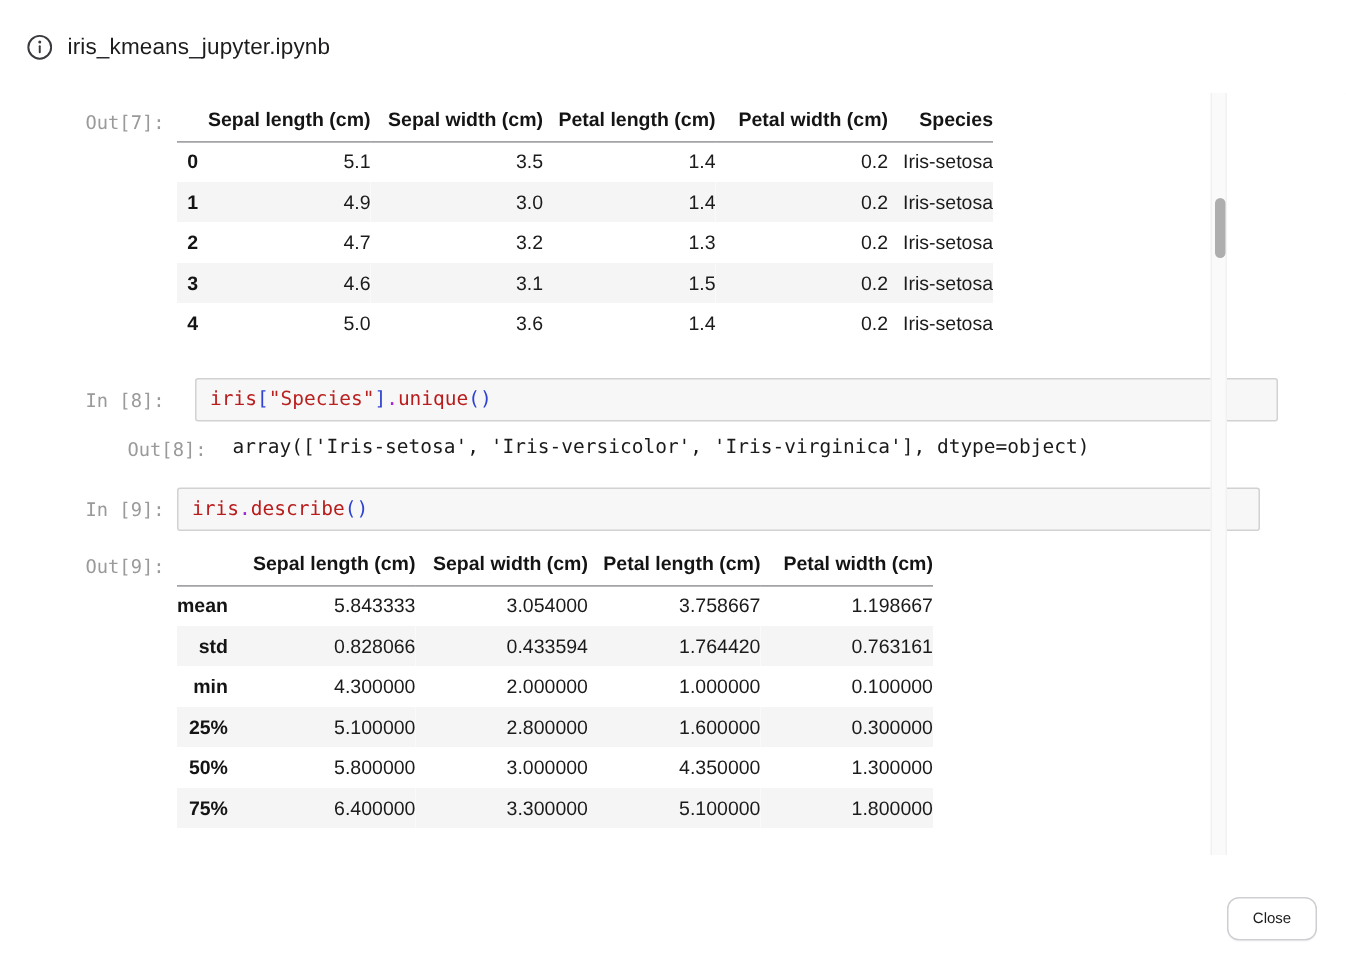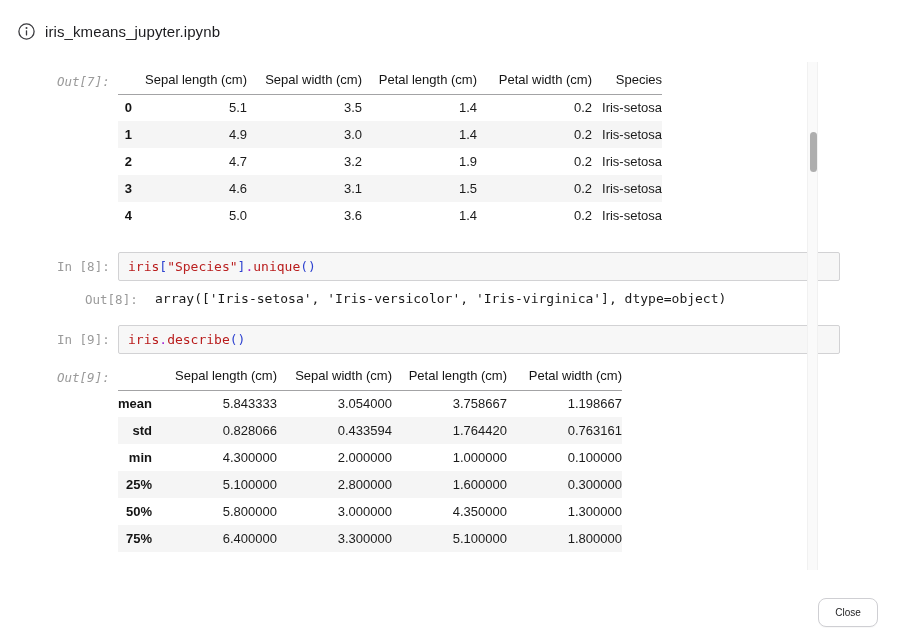--- a/index.html
+++ b/index.html
@@ -18,52 +18,52 @@
   .content {
     position: absolute; top: 53px; left: 0; width: 897px; height: 523px;
     overflow: hidden; padding: 13px 0 0 57px; background: #fff;
   }
   .nb-row { display: flex; align-items: flex-start; }
   .prompt {
     width: 61px; flex: 0 0 auto;
     font-family: "DejaVu Sans Mono", "Liberation Mono", monospace;
     font-size: 12.5px; color: #9a9a9a; white-space: nowrap;
   }
-  .prompt.pad-head { padding-top: 8px; font-style: italic; }
+  .prompt.pad-head { padding-top: 8px; }
   .prompt.pad-code { padding-top: 7px; }
   .prompt.pad-out  { padding-top: 2px; }
 
   
   .code-box {
     width: 722px; height: 29px; background: #f7f7f7;
     border: 1px solid #d2d2d4; border-radius: 2px;
     padding: 0 9px; display: flex; align-items: center;
   }
   .code, .out-text {
     font-family: "DejaVu Sans Mono", "Liberation Mono", monospace;
     font-size: 13px; color: #1a1a1a; white-space: pre;
   }
   .tok-id    { color: #b91c1c; }
   .tok-str   { color: #ba2121; }
   .tok-punct { color: #2f43d0; }
   .tok-op    { color: #a426d4; }
   .out-text { padding-left: 9px; line-height: 18px; }
 
-  .mt-in8  { margin-top: 23px; }
+  .mt-in8  { margin-top: 23px; gap: 12px; }
   .mt-out8 { margin-top: 9px; margin-left: 28px; }
   .mt-in9  { margin-top: 17px; }
   .mt-out9 { margin-top: 8px; }
 
   
   table.dataframe { border-collapse: collapse; table-layout: fixed; font-size: 13px; }
   .dataframe th, .dataframe td {
     text-align: right; padding: 0; height: 27px; vertical-align: middle;
     white-space: nowrap; overflow: hidden; color: #1b1b1b;
   }
-  .dataframe thead th { font-weight: 400; height: 28px; border-bottom: 1px solid #a3a3a5; color: #141414; }
+  .dataframe thead th { font-weight: 700; height: 28px; border-bottom: 1px solid #a3a3a5; color: #141414; }
   .dataframe tbody th { font-weight: 700; color: #141414; }
   .dataframe tbody tr:nth-child(even) { background: #f5f5f5; }
 
   
   .scrollbar-track {
     position: absolute; left: 807px; top: 9px; width: 11px; height: 508px;
     background: #fafafa; border-left: 1px solid #f1f1f1; border-right: 1px solid #f1f1f1;
   }
   .scrollbar-thumb {
     position: absolute; left: 2px; top: 70px; width: 7px; height: 40px;
@@ -128,21 +128,21 @@
             <td>4.9</td>
             <td>3.0</td>
             <td>1.4</td>
             <td>0.2</td>
             <td>Iris-setosa</td>
           </tr>
           <tr>
             <th>2</th>
             <td>4.7</td>
             <td>3.2</td>
-            <td>1.9</td>
+            <td>1.3</td>
             <td>0.2</td>
             <td>Iris-setosa</td>
           </tr>
           <tr>
             <th>3</th>
             <td>4.6</td>
             <td>3.1</td>
             <td>1.5</td>
             <td>0.2</td>
             <td>Iris-setosa</td>

